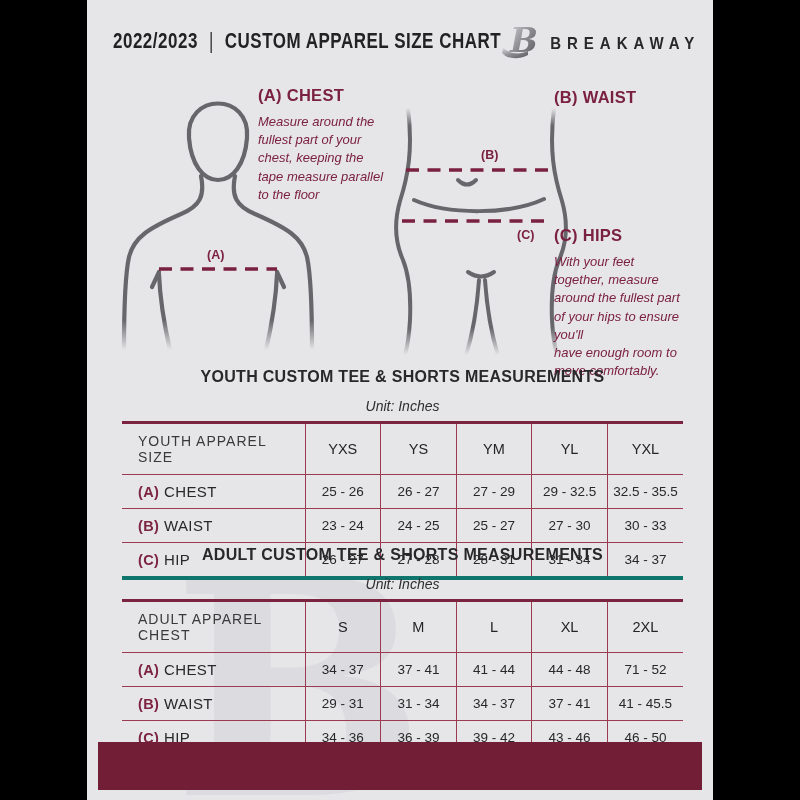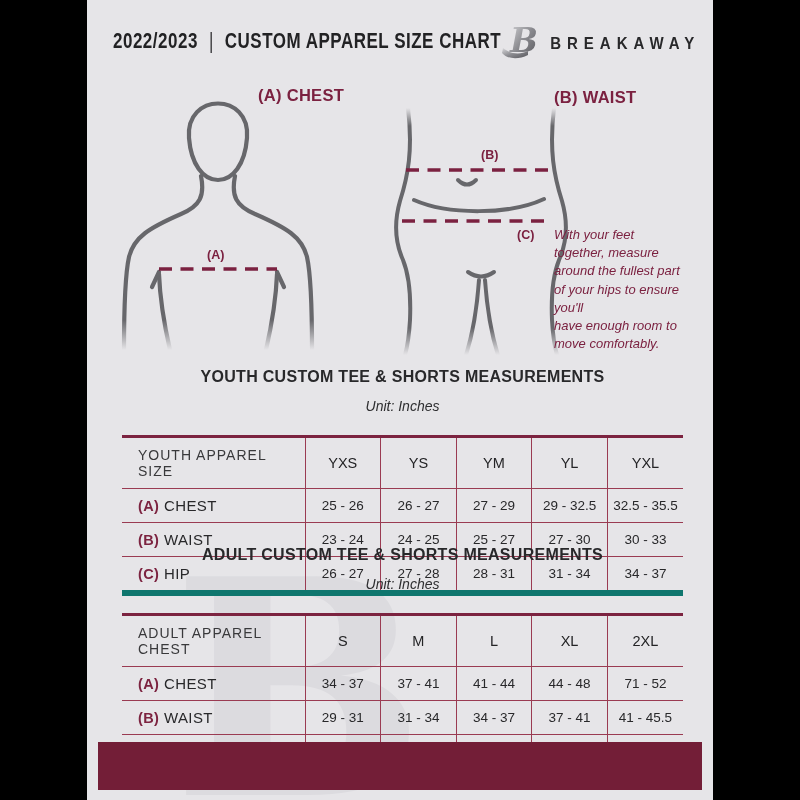--- a/index.html
+++ b/index.html
@@ -44,22 +44,22 @@
   .tip-a { left:171px; top:8px;  width:182px; }
   .tip-b { left:467px; top:10px; width:182px; }
   .tip-c { left:467px; top:148px; width:182px; }
 
   
   .tbl-section { position:absolute; left:35px; width:561px; z-index:2; text-align:center; }
   .sec-youth { top:368px; }
   .sec-adult { top:546px; }
   .tbl-title { font-size:16px; font-weight:700; letter-spacing:.3px; color:#28282A; }
   .tbl-unit  { font-size:14px; font-style:italic; color:#2E2E30; margin-top:12px; }
-  table { width:561px; table-layout:fixed; border-collapse:collapse; margin-top:21px;
-          border-top:3px solid #7C2340; border-bottom:6px solid #0f766e; background:transparent; }
+  table { width:561px; table-layout:fixed; border-collapse:collapse; margin-top:7px;
+          border-top:3px solid #7C2340; border-bottom:4px solid #0f766e; background:transparent; }
   col.c-label { width:183px; }
   th, td { border-bottom:1.5px solid #9A3B52; background:transparent; }
   th + th, td + td { border-left:1.5px solid #9A3B52; }
   tbody tr:last-child td { border-bottom:none; }
   thead th { padding:9px 2px; font-size:14.5px; font-weight:400; color:#242426; }
   thead th.label-h { text-align:left; padding-left:16px; font-weight:400; font-size:14px;
                      letter-spacing:1px; color:#39393B; }
   tbody td { padding:8px 2px; font-size:13.5px; color:#28282A; text-align:center; }
   tbody td.label-cell { text-align:left; padding-left:16px; font-size:15px; letter-spacing:.4px; }
   .prefix { font-weight:700; color:#7C2340; font-size:14.5px; }
@@ -120,20 +120,25 @@
         <path d="M42,188 L35,203"></path>
         <path d="M160,188 L167,203"></path>
       </g>
       <line x1="42" y1="185" x2="160" y2="185" stroke="#7B2140" stroke-width="3.6" stroke-dasharray="13 8.5"></line>
       <rect x="0" y="236" width="204" height="30" fill="url(#fadeBot1)"></rect>
     </svg>
     <span class="line-label lbl-a">(A)</span>
 
     <div class="tip tip-a">
       <h3>(A) CHEST</h3>
+      <p>Measure around the
+fullest part of your
+chest, keeping the
+tape measure parallel
+to the floor</p>
     </div>
 
     <svg class="fig fig-hips" width="178" height="247" viewBox="0 0 178 247">
       <defs>
         <linearGradient id="fadeBot2" x1="0" y1="0" x2="0" y2="1">
           <stop offset="0" stop-color="#E6E5E8" stop-opacity="0"></stop>
           <stop offset="1" stop-color="#E6E5E8" stop-opacity="1"></stop>
         </linearGradient>
         <linearGradient id="fadeTop2" x1="0" y1="1" x2="0" y2="0">
           <stop offset="0" stop-color="#E6E5E8" stop-opacity="0"></stop>
@@ -155,20 +160,21 @@
       <rect x="0" y="220" width="178" height="27" fill="url(#fadeBot2)"></rect>
     </svg>
     <span class="line-label lbl-b">(B)</span>
     <span class="line-label lbl-c">(C)</span>
 
     <div class="tip tip-b">
       <h3>(B) WAIST</h3>
     </div>
 
     <div class="tip tip-c">
+      <h3>(C) HIPS</h3>
       <p>With your feet
 together, measure
 around the fullest part
 of your hips to ensure
 you'll
 have enough room to
 move comfortably.</p>
     </div>
   </div>
 

